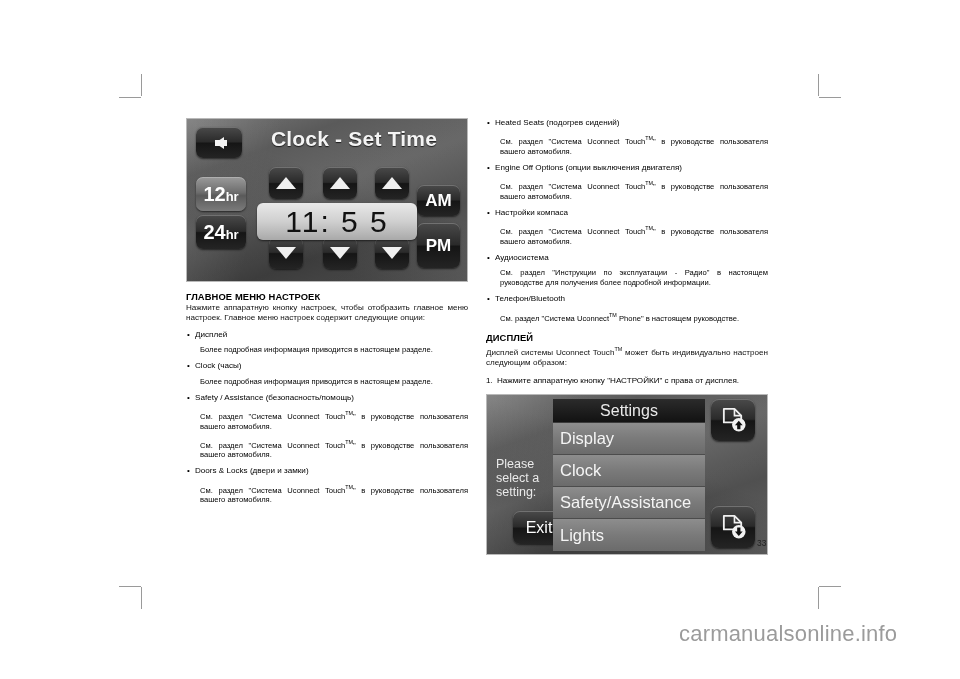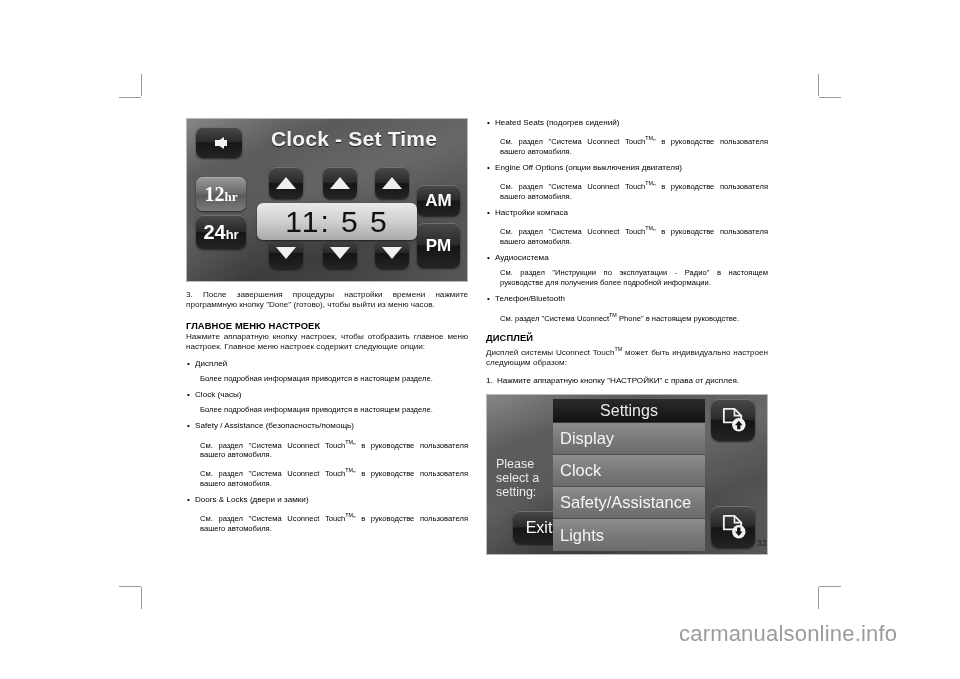--- a/index.html
+++ b/index.html
@@ -94,21 +94,21 @@
     width: 210px;
     text-align: center;
     color: #f4f4f4;
     font-size: 21px;
     font-weight: bold;
     letter-spacing: .2px;
     z-index: 2;
     text-shadow: 0 1px 1px rgba(0,0,0,.7);
   }
 
-  .hr12 { left: 9px;  top: 58px;  width: 50px; height: 34px; font-family: Liberation Serif, serif; }
+  .hr12 { left: 9px;  top: 58px;  width: 50px; height: 34px; }
   .hr24 { left: 9px;  top: 96px;  width: 50px; height: 34px; }
   .hr-label { font-size: 20px; font-weight: bold; line-height: 1; }
   .hr-label sub { font-size: 13px; vertical-align: baseline; }
 
   .up1 { left: 82px;  top: 48px; width: 34px; height: 32px;}
   .up2 { left: 136px; top: 48px; width: 34px; height: 32px;}
   .up3 { left: 188px; top: 48px; width: 34px; height: 32px;}
   .dn1 { left: 82px;  top: 118px; width: 34px; height: 32px;}
   .dn2 { left: 136px; top: 118px; width: 34px; height: 32px;}
   .dn3 { left: 188px; top: 118px; width: 34px; height: 32px;}
@@ -311,21 +311,20 @@
         </div>
 
       <div class="btn3d am-btn">
           <span class="ampm-label">AM</span>
         </div>
       <div class="btn3d pm-btn">
           <span class="ampm-label">PM</span>
         </div>
     </div>
 
-    <p class="body-text step-text">3. После завершения процедуры настройки времени нажмите программную кнопку "Done" (готово), чтобы выйти из меню часов.</p>
 
     <div class="sec-head">ГЛАВНОЕ МЕНЮ НАСТРОЕК</div>
     <p class="body-text">Нажмите аппаратную кнопку настроек, чтобы отобразить главное меню настроек. Главное меню настроек содержит следующие опции:</p>
 
     <p class="bullet-item">Дисплей</p>
     <p class="sub-note">Более подробная информация приводится в настоящем разделе.</p>
 
     <p class="bullet-item">Clock (часы)</p>
     <p class="sub-note">Более подробная информация приводится в настоящем разделе.</p>
 

